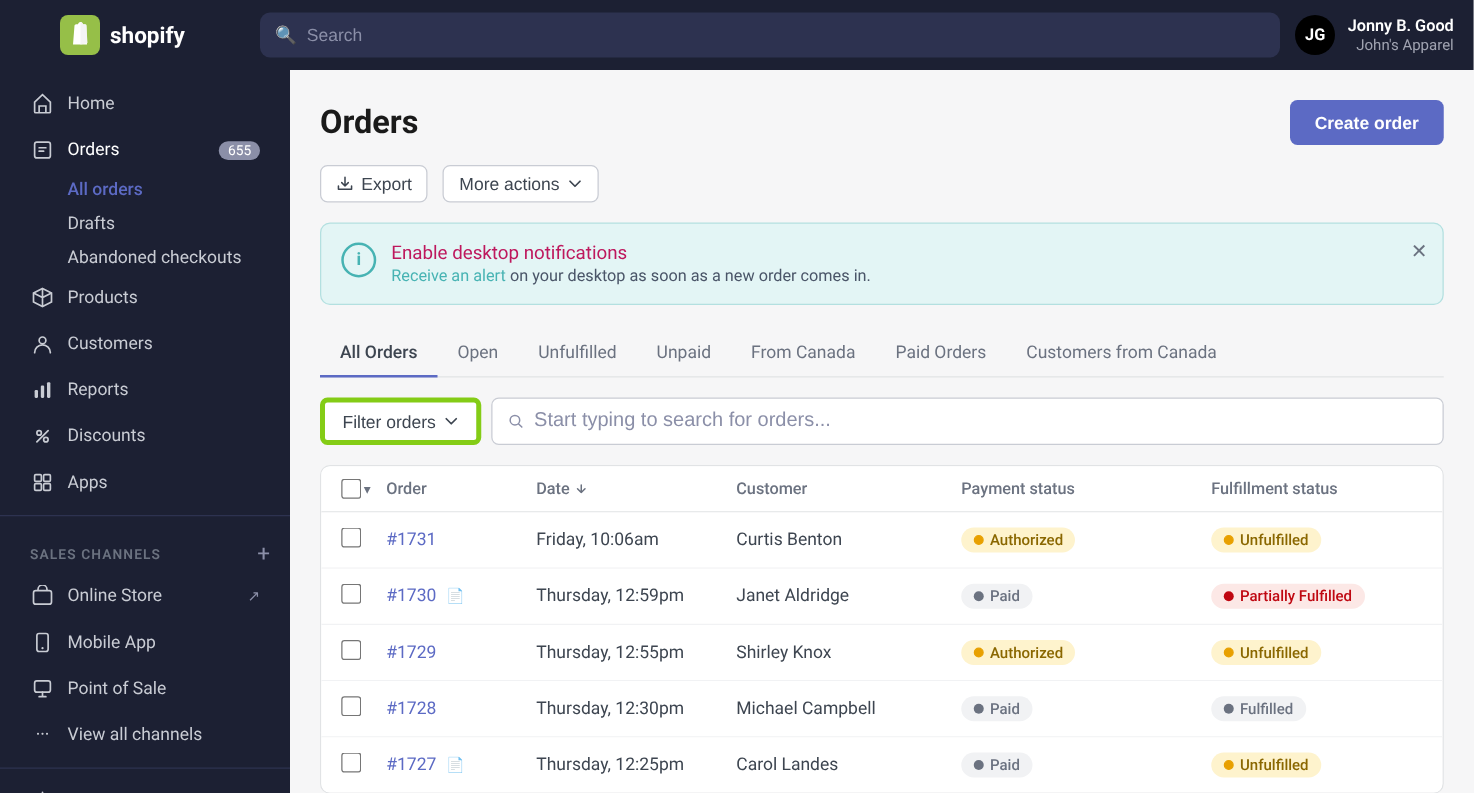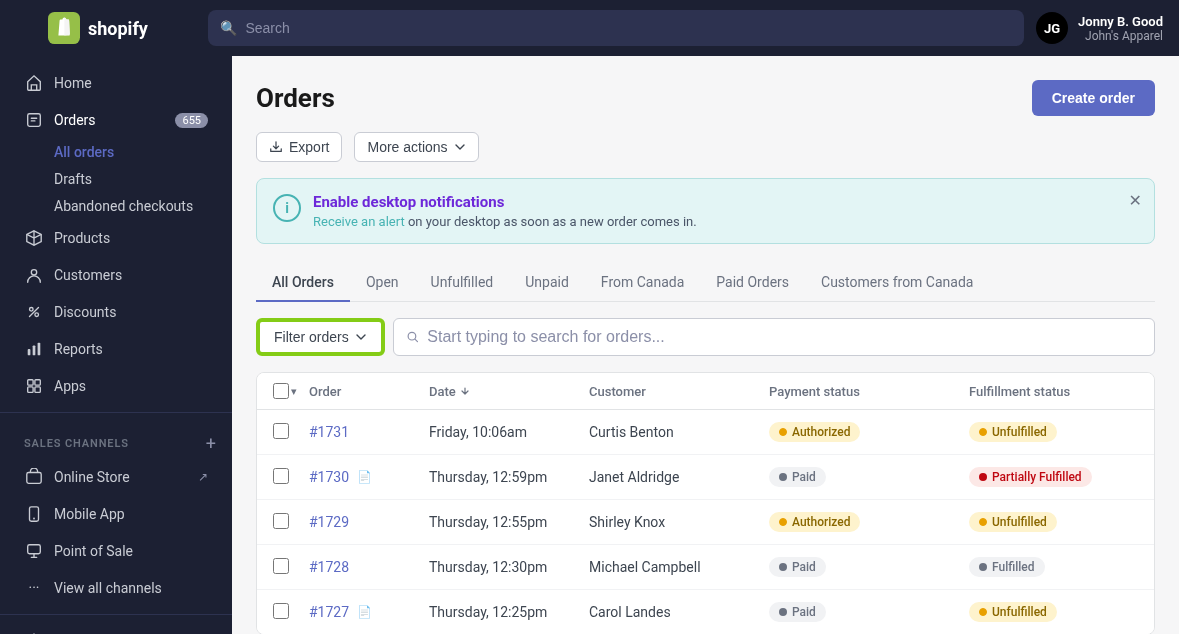--- a/index.html
+++ b/index.html
@@ -41,21 +41,21 @@
     .page-header { display: flex; align-items: center; justify-content: space-between; margin-bottom: 16px; }
     .page-title { font-size: 26px; font-weight: 700; color: #1a1a1a; }
     .create-order-btn { background: #5c6ac4; color: #fff; border: none; border-radius: 6px; padding: 10px 20px; font-size: 14px; font-weight: 600; cursor: pointer; }
     .toolbar { display: flex; align-items: center; gap: 12px; margin-bottom: 16px; }
     .toolbar-btn { background: #fff; border: 1px solid #c9ccd4; border-radius: 6px; padding: 6px 12px; font-size: 14px; color: #3d4550; cursor: pointer; display: flex; align-items: center; gap: 6px; }
 
     
     .notification-banner { background: #e3f5f5; border: 1px solid #b3e0e0; border-radius: 8px; padding: 14px 16px; display: flex; align-items: flex-start; gap: 12px; margin-bottom: 20px; position: relative; }
     .notif-icon { width: 28px; height: 28px; border-radius: 50%; border: 2px solid #47b3b3; display: flex; align-items: center; justify-content: center; color: #47b3b3; font-weight: 700; font-size: 14px; flex-shrink: 0; margin-top: 1px; }
     .notif-content { flex: 1; }
-    .notif-title { font-size: 15px; font-weight: 700; color: #6d28d9; margin-bottom: 3px; }
+    .notif-title { font-size: 15px; font-weight: 400; color: #be185d; margin-bottom: 3px; }
     .notif-body { font-size: 13px; color: #4a5568; }
     .notif-link { color: #47b3b3; text-decoration: none; }
     .notif-close { position: absolute; right: 12px; top: 12px; background: none; border: none; cursor: pointer; color: #6b7280; font-size: 16px; }
 
     
     .tabs { display: flex; gap: 0; border-bottom: 1px solid #e1e3e5; margin-bottom: 16px; }
     .tab { padding: 10px 16px; font-size: 14px; color: #6b7280; cursor: pointer; border-bottom: 2px solid transparent; margin-bottom: -1px; white-space: nowrap; }
     .tab.active { color: #3d4550; border-bottom-color: #5c6ac4; font-weight: 500; }
 
     
@@ -165,37 +165,37 @@
             <circle cx="10" cy="7" r="3" stroke="#c9ccd4" stroke-width="1.5" fill="none"></circle>
             <path d="M3 18c0-3.866 3.134-7 7-7s7 3.134 7 7" stroke="#c9ccd4" stroke-width="1.5" stroke-linecap="round" fill="none"></path>
           </svg>
       </span>
       <span>Customers</span>
     </div>
 
     <div class="sidebar-item">
       <span class="icon">
         <svg width="18" height="18" viewBox="0 0 20 20" fill="none">
+            <rect x="3" y="10" width="3" height="7" fill="#c9ccd4" rx="1"></rect>
+            <rect x="8.5" y="6" width="3" height="11" fill="#c9ccd4" rx="1"></rect>
+            <rect x="14" y="3" width="3" height="14" fill="#c9ccd4" rx="1"></rect>
+          </svg>
+      </span>
+      <span>Reports</span>
+    </div>
+
+    <div class="sidebar-item">
+      <span class="icon">
+        <svg width="18" height="18" viewBox="0 0 20 20" fill="none">
             <circle cx="7" cy="7" r="2" stroke="#c9ccd4" stroke-width="1.5" fill="none"></circle>
             <circle cx="13" cy="13" r="2" stroke="#c9ccd4" stroke-width="1.5" fill="none"></circle>
             <path d="M5 15L15 5" stroke="#c9ccd4" stroke-width="1.5" stroke-linecap="round"></path>
           </svg>
       </span>
       <span>Discounts</span>
-    </div>
-
-    <div class="sidebar-item">
-      <span class="icon">
-        <svg width="18" height="18" viewBox="0 0 20 20" fill="none">
-            <rect x="3" y="10" width="3" height="7" fill="#c9ccd4" rx="1"></rect>
-            <rect x="8.5" y="6" width="3" height="11" fill="#c9ccd4" rx="1"></rect>
-            <rect x="14" y="3" width="3" height="14" fill="#c9ccd4" rx="1"></rect>
-          </svg>
-      </span>
-      <span>Reports</span>
     </div>
 
     <div class="sidebar-item">
       <span class="icon">
         <svg width="18" height="18" viewBox="0 0 20 20" fill="none">
             <rect x="3" y="3" width="6" height="6" rx="1" stroke="#c9ccd4" stroke-width="1.5" fill="none"></rect>
             <rect x="11" y="3" width="6" height="6" rx="1" stroke="#c9ccd4" stroke-width="1.5" fill="none"></rect>
             <rect x="3" y="11" width="6" height="6" rx="1" stroke="#c9ccd4" stroke-width="1.5" fill="none"></rect>
             <rect x="11" y="11" width="6" height="6" rx="1" stroke="#c9ccd4" stroke-width="1.5" fill="none"></rect>
           </svg>

